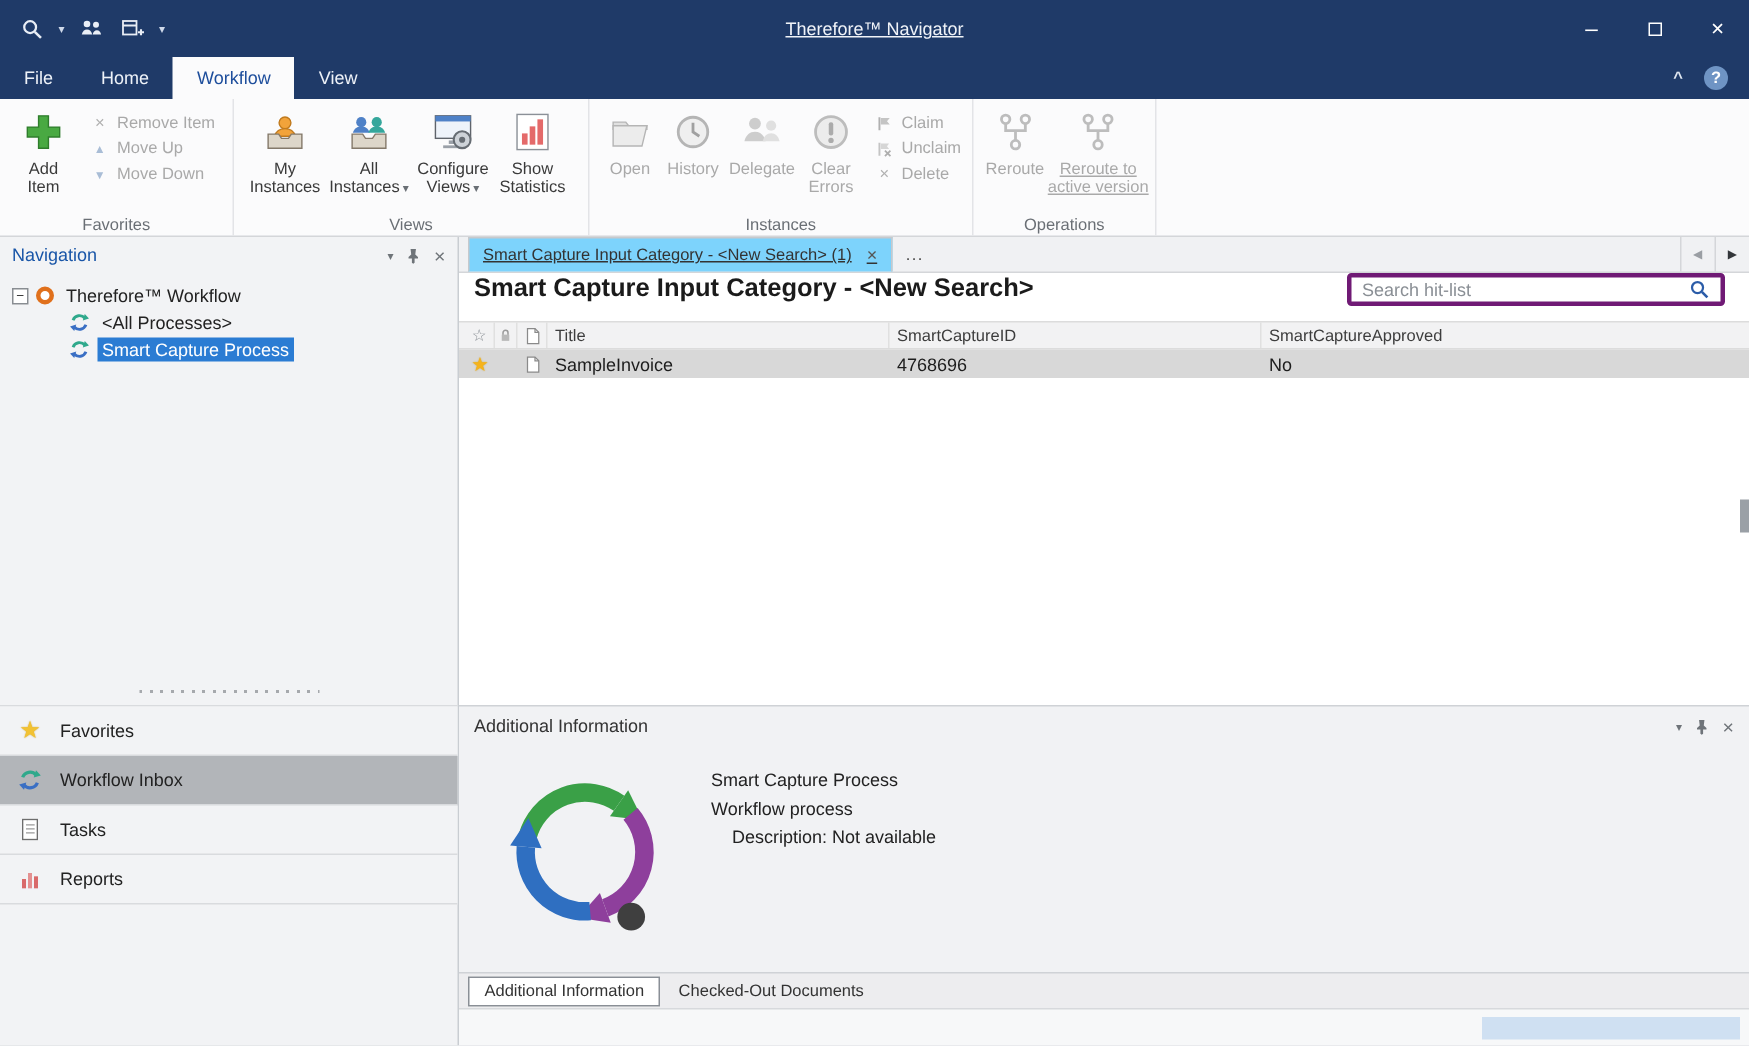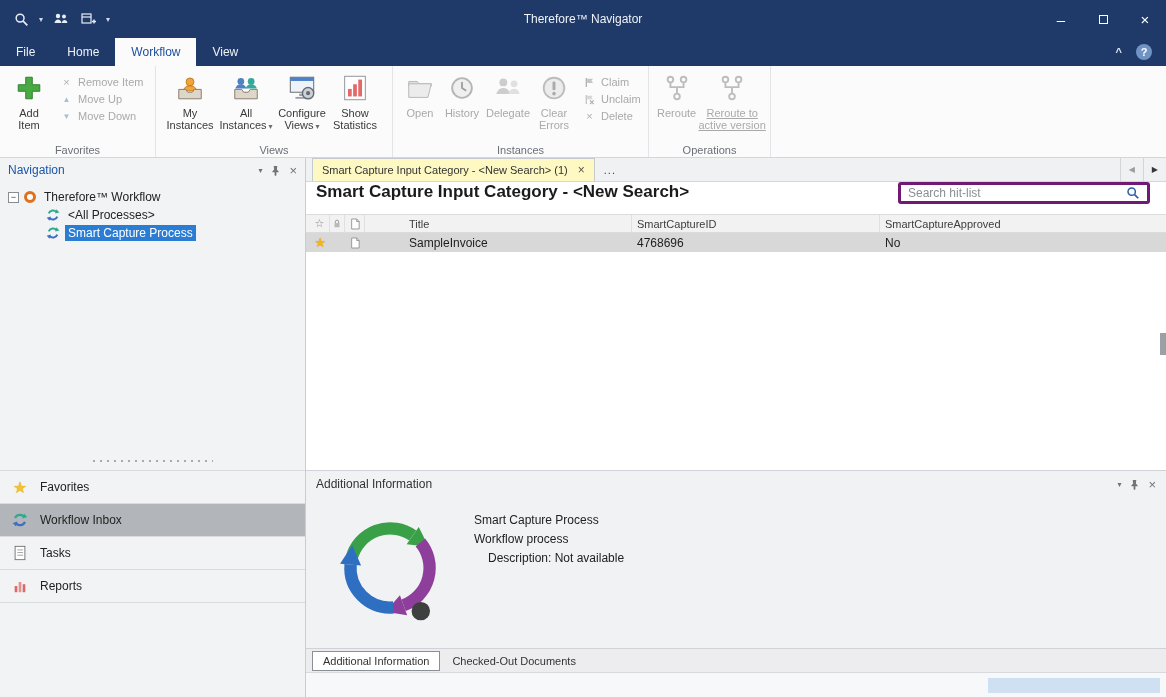--- a/index.html
+++ b/index.html
@@ -7,21 +7,21 @@
   .window {
     position:relative; width:1166px; height:697px; overflow:hidden;
     font-family:"Liberation Sans", sans-serif; font-size:12px; color:#222;
     background:#fff;
   }
   
   .titlebar { position:absolute; top:0; left:0; right:0; height:38px; background:#1f3a68; display:flex; align-items:center; color:#e9eef6; }
   .qat { display:flex; align-items:center; gap:9px; padding-left:12px; z-index:2; }
   .qat-btn { display:flex; align-items:center; justify-content:center; width:18px; height:18px; color:#e9eef6; }
   .qat-caret { font-size:8px; color:#cfd9ea; }
-  .win-title { position:absolute; left:0; right:0; text-align:center; font-size:12px; color:#f0f3f8; }
+  .win-title { position:absolute; left:0; right:0; text-align:center; font-size:12px; color:#f0f3f8;text-decoration:underline; }
   .win-controls { margin-left:auto; display:flex; z-index:2; }
   .win-btn { width:42px; height:38px; display:flex; align-items:center; justify-content:center; font-size:15px; color:#fff; cursor:default; }
   .maxbox { width:9px; height:9px; border:1px solid #fff; display:inline-block; }
   
   .tabrow { position:absolute; top:38px; left:0; right:0; height:28px; background:#1f3a68; display:flex; align-items:stretch; }
   .rtab { padding:0 16px; line-height:28px; color:#eef2f8; font-size:12px; }
   .rtab.active { background:#fbfbfc; color:#1e4e9c; }
   .tabrow-right { margin-left:auto; display:flex; align-items:center; gap:14px; padding-right:14px; }
   .collapse-ic { color:#dfe6f0; font-size:11px; font-weight:bold; }
   .help-circle { width:16px; height:16px; border-radius:50%; background:#6f94c4; color:#fff; font-size:11px; font-weight:bold; display:flex; align-items:center; justify-content:center; }
@@ -58,41 +58,41 @@
   .splitter-dots { position:absolute; top:302px; left:50%; transform:translateX(-50%); width:120px; height:2px;
     background-image:repeating-linear-gradient(90deg,#a6a9ad 0 2px,transparent 2px 7px); }
   .navbuttons { position:absolute; top:312px; left:0; right:0; border-top:1px solid #d9dbde; }
   .navbtn { height:33px; border-bottom:1px solid #d9dbde; display:flex; align-items:center; gap:11px; padding-left:11px; font-size:12px; color:#222; background:#f2f3f5; }
   .navbtn.selected { background:#b2b5b9; }
   .nic { width:18px; height:18px; display:flex; align-items:center; justify-content:center; }
   .nic.star { color:#f2c233; font-size:16px; text-shadow:0 0 1px #c89b1f; }
   
   .mainpanel { position:absolute; top:158px; left:306px; right:0; bottom:0; background:#fff; }
   .doctabs { position:absolute; top:0; left:0; right:0; height:24px; background:#f0f1f3; border-bottom:1px solid #d4d6d9; display:flex; align-items:flex-end; }
-  .doctab { height:23px; background:#fef9c3; border:1px solid #c6c9cd; border-bottom:none; display:flex; align-items:center; padding:0 9px; font-size:11px; color:#333; margin-left:6px; gap:10px; }
+  .doctab { height:23px; background:#7dd3fc; border:1px solid #c6c9cd; border-bottom:none; display:flex; align-items:center; padding:0 9px; font-size:11px; color:#333; margin-left:6px; gap:10px;text-decoration:underline; }
   .tabclose { font-size:12px; color:#555; line-height:12px; }
   .tab-overflow { align-self:center; margin-left:9px; font-size:11px; color:#444; letter-spacing:1px; }
   .tab-nav { margin-left:auto; display:flex; align-items:stretch; height:100%; }
   .tab-nav span { display:flex; align-items:center; padding:0 8px; font-size:8px; border-left:1px solid #d4d6d9; }
   .tn-left { color:#9a9ea3; } .tn-right { color:#33363a; }
   .view-header { position:absolute; top:24px; left:0; right:0; height:32px; background:#fff; display:flex; padding:0 10px; }
   .view-title { font-size:17px; font-weight:bold; color:#1b1b1b; white-space:nowrap; }
   .searchbox { margin-left:auto; width:252px; height:22px; border:3px solid #701a75; border-radius:3px; background:#fff; display:flex; align-items:center; padding:0 7px; margin-right:6px; }
   .searchbox input { border:none; outline:none; flex:1; font-size:12px; color:#333; font-family:"Liberation Sans", sans-serif; background:transparent; }
   .searchbox input::placeholder { color:#8a8f95; }
   .sb-ic { display:flex; width:14px; height:14px; }
   
   .hitlist { position:absolute; top:56px; left:0; right:0; bottom:227px; background:#fff; }
   .hl-header, .hl-row { display:flex; align-items:center; padding-left:4px; }
   .hl-header { height:19px; background:#f2f2f3; border-top:1px solid #dcdcdc; border-bottom:1px solid #dcdcdc; font-size:11px; color:#3d3d3d; }
   .hc { display:flex; align-items:center; padding:0 5px; height:100%; overflow:hidden; white-space:nowrap; }
   .hl-header .hc { border-right:1px solid #e0e0e0; }
   .hl-header .hc:last-child { border-right:none; }
   .ci1 { width:20px; justify-content:center; padding:0; } .ci2 { width:15px; justify-content:center; padding:0; } .ci3 { width:20px; justify-content:center; padding:0; }
-  .c-title { width:228px;margin-left:39px; } .c-id { width:248px; } .c-app { flex:1; }
+  .c-title { width:228px; } .c-id { width:248px; } .c-app { flex:1; }
   .hl-row { height:19px; font-size:12px; background:#d8d8d8; color:#1d1d1d; }
   .rowstar { color:#f5b31c; font-size:13px; line-height:13px; text-shadow:0 0 1px #c89b1f; }
   .hdr-star { color:#8a8f95; font-size:11px; }
   
   .infopanel { position:absolute; top:312px; left:0; right:0; height:202px; background:#f1f2f4; border-top:1px solid #cfd2d6; }
   .infopanel .panel-header { height:26px; padding:0 10px; color:#333; }
   .info-content { position:relative; height:152px; }
   .biglogo { position:absolute; left:18px; top:0; }
   .info-text { position:absolute; left:168px; top:14px; line-height:19px; font-size:12px; color:#222; }
   .info-text .desc { margin-left:14px; }

